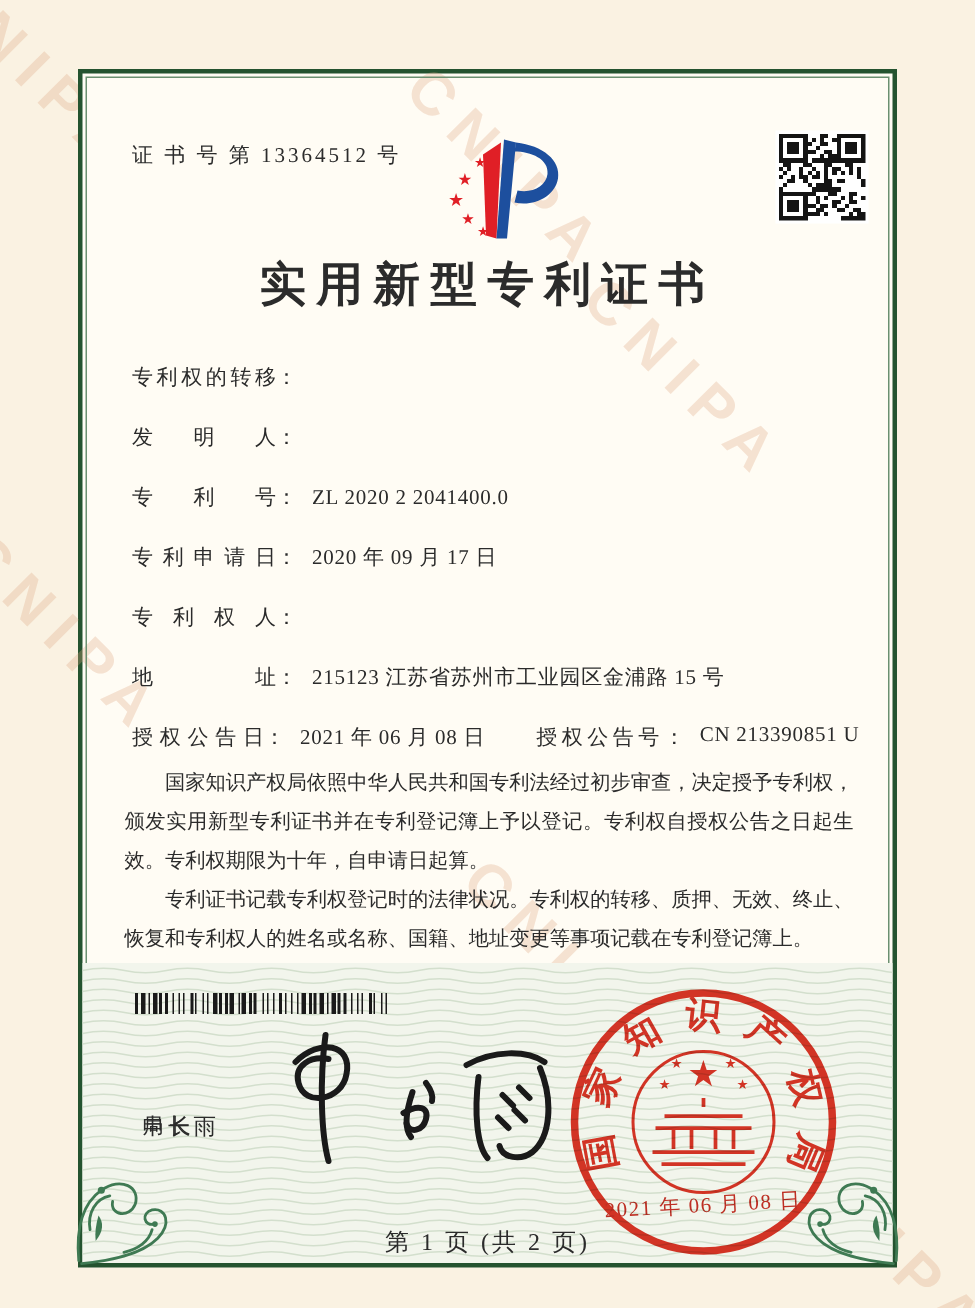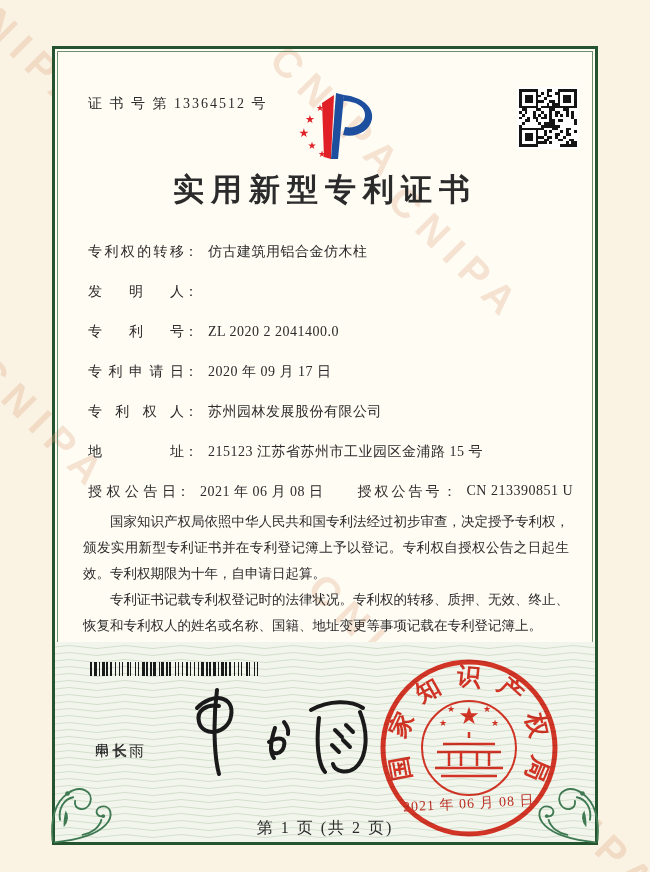--- a/index.html
+++ b/index.html
@@ -302,40 +302,38 @@
         <rect x="19" y="20" width="1" height="1" fill="#141414"></rect>
         <rect x="20" y="20" width="1" height="1" fill="#141414"></rect>
       </svg>
 
     <h1 class="title">实用新型专利证书</h1>
 
     <div class="fields">
       <div class="field-row">
         <span class="f-label">专利权的转移</span>
           <span class="f-colon">：</span>
-        <span class="f-value">仿古建筑用铝合金仿木柱</span>
       </div>
       <div class="field-row">
         <span class="f-label">发明人</span>
           <span class="f-colon">：</span>
       </div>
       <div class="field-row">
         <span class="f-label">专利号</span>
           <span class="f-colon">：</span>
         <span class="f-value">ZL 2020 2 2041400.0</span>
       </div>
       <div class="field-row">
         <span class="f-label">专利申请日</span>
           <span class="f-colon">：</span>
         <span class="f-value">2020 年 09 月 17 日</span>
       </div>
       <div class="field-row">
         <span class="f-label">专利权人</span>
           <span class="f-colon">：</span>
-        <span class="f-value">苏州园林发展股份有限公司</span>
       </div>
       <div class="field-row">
         <span class="f-label">地址</span>
           <span class="f-colon">：</span>
         <span class="f-value">215123 江苏省苏州市工业园区金浦路 15 号</span>
       </div>
       <div class="field-row">
         <span class="f-label">授权公告日</span>
           <span class="f-colon">：</span>
         <span class="f-value">2021 年 06 月 08 日</span>

